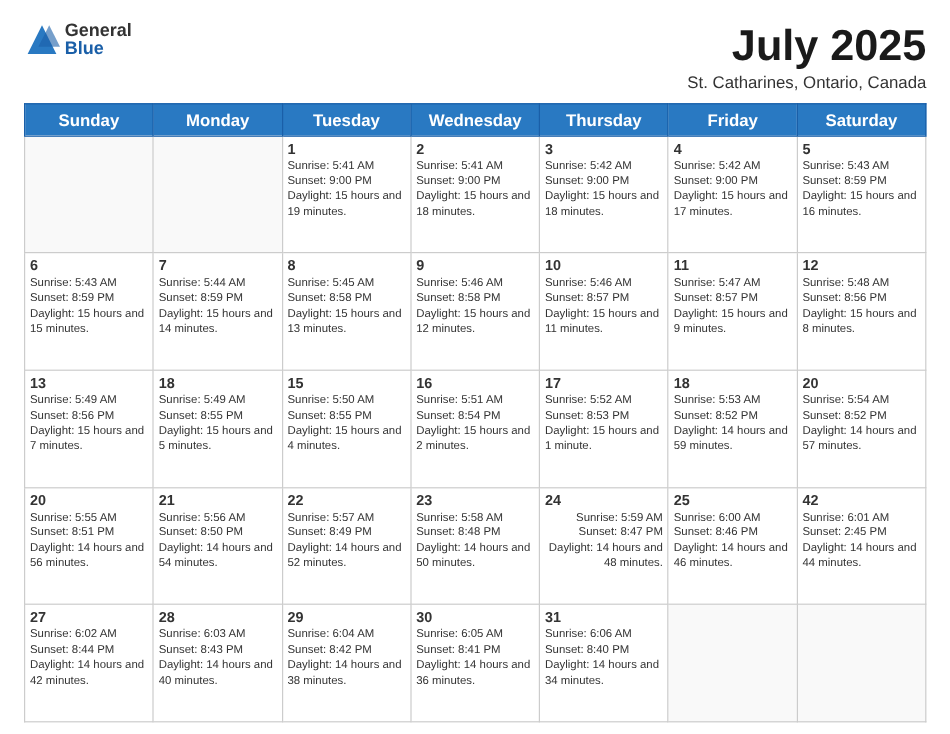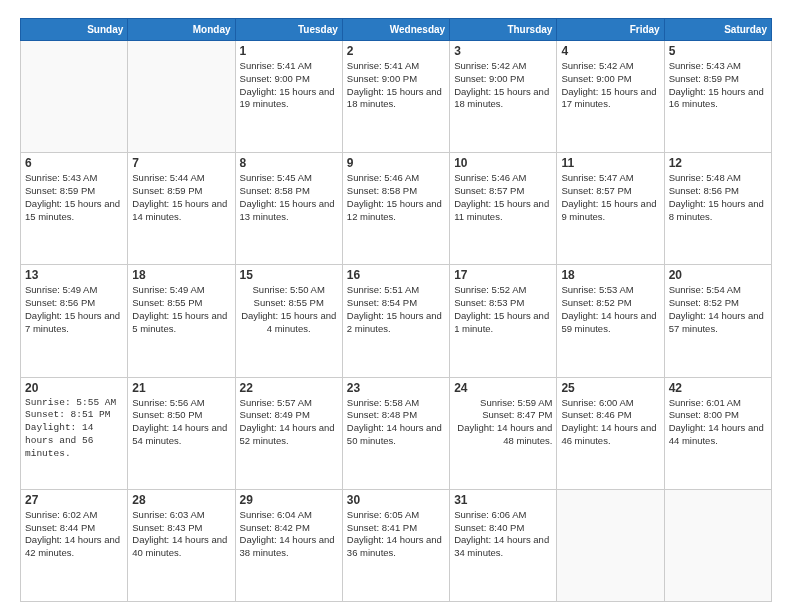--- a/index.html
+++ b/index.html
@@ -64,24 +64,24 @@
     .calendar {
       flex: 1;
       border: 1px solid #ccc;
       border-collapse: collapse;
       width: 100%;
       table-layout: fixed;
     }
     .calendar th {
       background-color: #2979c2;
       color: white;
-      font-size: 10px;
+      font-size: 14px;
       font-weight: bold;
       padding: 5px 4px;
-      text-align: right;
+      text-align: center;
       border: 1px solid #1a5fa8;
       margin-top: 31px;
     }
     .calendar td {
       border: 1px solid #ccc;
       vertical-align: top;
       padding: 3px 4px;
       font-size: 10px;
       color: #333;
       height: 88px;
@@ -98,20 +98,36 @@
       color: #333;
     }
     .empty-cell {
       background: #f9f9f9;
     }
   </style>
 </head>
 <body>
 
 <div class="page">
+  <div class="header">
+    <div class="logo">
+      <svg class="logo-icon" viewBox="0 0 40 40">
+        <polygon points="20,4 36,36 4,36" fill="#2979c2"></polygon>
+        <polygon points="28,4 40,28 16,28" fill="#1a5fa8" opacity="0.6"></polygon>
+      </svg>
+      <div class="logo-text">
+        <span class="logo-general">General</span>
+        <span class="logo-blue">Blue</span>
+      </div>
+    </div>
+    <div class="title-block">
+      <div class="month-title">July 2025</div>
+      <div class="subtitle">St. Catharines, Ontario, Canada</div>
+    </div>
+  </div>
 
   <table class="calendar">
     <thead>
       <tr>
       <th>Sunday</th>
           <th>Monday</th>
           <th>Tuesday</th>
           <th>Wednesday</th>
           <th>Thursday</th>
           <th>Friday</th>
@@ -205,21 +221,21 @@
 Daylight: 15 hours and 7 minutes.</div>
           </td>
           <td>
             <div class="day-num">18</div>
             <div class="cell-text" style="white-space: pre-line;">Sunrise: 5:49 AM
 Sunset: 8:55 PM
 Daylight: 15 hours and 5 minutes.</div>
           </td>
           <td>
             <div class="day-num">15</div>
-            <div class="cell-text" style="white-space: pre-line; text-align: center;">Sunrise: 5:50 AM
+            <div class="cell-text" style="white-space: pre-line;">Sunrise: 5:50 AM
 Sunset: 8:55 PM
 Daylight: 15 hours and 4 minutes.</div>
           </td>
           <td>
             <div class="day-num">16</div>
             <div class="cell-text" style="white-space: pre-line;">Sunrise: 5:51 AM
 Sunset: 8:54 PM
 Daylight: 15 hours and 2 minutes.</div>
           </td>
           <td>
@@ -237,21 +253,21 @@
           <td>
             <div class="day-num">20</div>
             <div class="cell-text" style="white-space: pre-line;">Sunrise: 5:54 AM
 Sunset: 8:52 PM
 Daylight: 14 hours and 57 minutes.</div>
           </td>
         </tr>
         <tr>
           <td>
             <div class="day-num">20</div>
-            <div class="cell-text" style="white-space: pre-line; font-family: Liberation Mono, monospace;">Sunrise: 5:55 AM
+            <div class="cell-text" style="white-space: pre-line;">Sunrise: 5:55 AM
 Sunset: 8:51 PM
 Daylight: 14 hours and 56 minutes.</div>
           </td>
           <td>
             <div class="day-num">21</div>
             <div class="cell-text" style="white-space: pre-line;">Sunrise: 5:56 AM
 Sunset: 8:50 PM
 Daylight: 14 hours and 54 minutes.</div>
           </td>
           <td>
@@ -274,21 +290,21 @@
           </td>
           <td>
             <div class="day-num">25</div>
             <div class="cell-text" style="white-space: pre-line;">Sunrise: 6:00 AM
 Sunset: 8:46 PM
 Daylight: 14 hours and 46 minutes.</div>
           </td>
           <td>
             <div class="day-num">42</div>
             <div class="cell-text" style="white-space: pre-line;">Sunrise: 6:01 AM
-Sunset: 8:00 PM
+Sunset: 2:45 PM
 Daylight: 14 hours and 44 minutes.</div>
           </td>
         </tr>
         <tr>
           <td>
             <div class="day-num">27</div>
             <div class="cell-text" style="white-space: pre-line;">Sunrise: 6:02 AM
 Sunset: 8:44 PM
 Daylight: 14 hours and 42 minutes.</div>
           </td>

